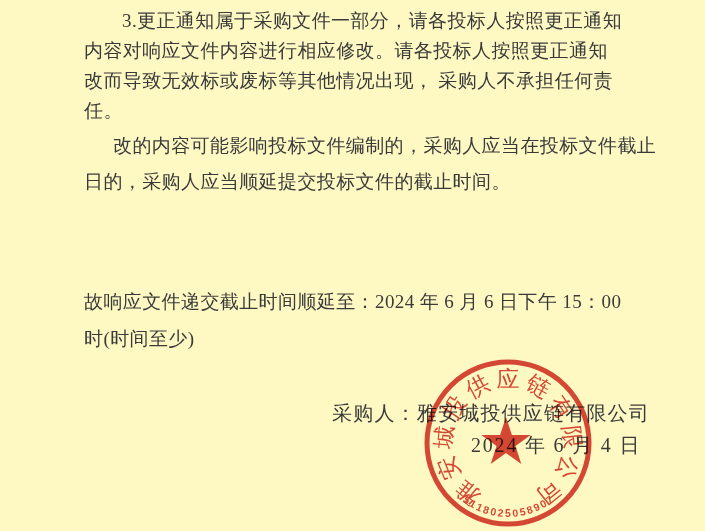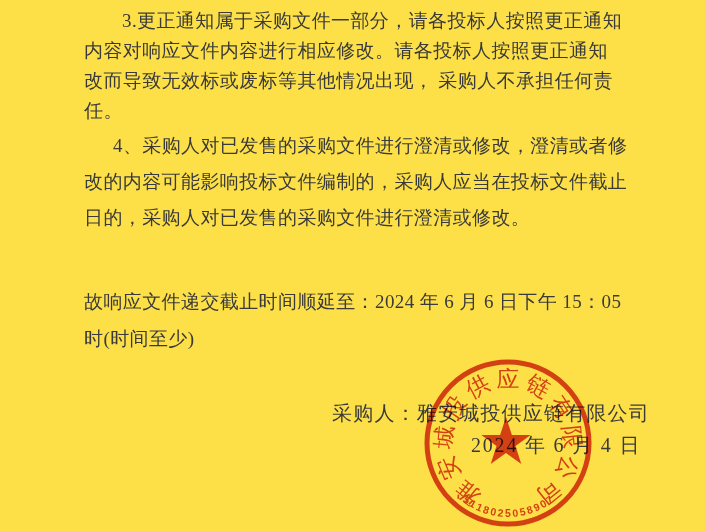--- a/index.html
+++ b/index.html
@@ -1,19 +1,19 @@
 <!DOCTYPE html>
 <html style="--seal-color: #d23a32;"><head>
 <meta charset="utf-8">
 <style>
   html,body{margin:0;padding:0;background:#ffffff;}
   .page{
     position:relative;
     width:705px;height:531px;
-    background:#fde047;
+    background:#fef9c3;
     font-family:"Liberation Serif", serif;
     color:#3a3a3a;
     overflow:hidden;
   }
   .para{
     position:absolute;
     left:84px;
     width:552px;
     font-size:19px;
     letter-spacing:0.4px;
@@ -68,27 +68,26 @@
 <div class="page">
 
   <div class="para" id="p1">
     <div class="line">3.更正通知属于采购文件一部分，请各投标人按照更正通知</div>
     <div class="line">内容对响应文件内容进行相应修改。请各投标人按照更正通知</div>
     <div class="line">改而导致无效标或废标等其他情况出现， 采购人不承担任何责</div>
     <div class="line">任。</div>
   </div>
 
   <div class="para" id="p2">
-    <div class="line">4、采购人对已发售的采购文件进行澄清或修改，澄清或者修</div>
     <div class="line">改的内容可能影响投标文件编制的，采购人应当在投标文件截止</div>
-    <div class="line">日的，采购人对已发售的采购文件进行澄清或修改。</div>
+    <div class="line">日的，采购人应当顺延提交投标文件的截止时间。</div>
   </div>
 
   <div class="para" id="p3">
-    <div class="line">故响应文件递交截止时间顺延至：2024 年 6 月 6 日下午 15：05</div>
+    <div class="line">故响应文件递交截止时间顺延至：2024 年 6 月 6 日下午 15：00</div>
     <div class="line">时(时间至少)</div>
   </div>
 
   <div class="sig" id="sig-purchaser">采购人：雅安城投供应链有限公司</div>
   <div class="sig" id="sig-date">2024 年 6 月 4 日</div>
 
   <svg class="seal" viewBox="-90 -90 180 180" xmlns="http://www.w3.org/2000/svg">
     <circle class="seal-circle" cx="0" cy="0" r="81"></circle>
     <path class="seal-star" d="M0,-26 L5.9,-8.1 L24.7,-8 L9.5,3.1 L15.3,21 L0,10 L-15.3,21 L-9.5,3.1 L-24.7,-8 L-5.9,-8.1 Z" transform="translate(-2,0)"></path>
     <g id="seal-ring-text">

